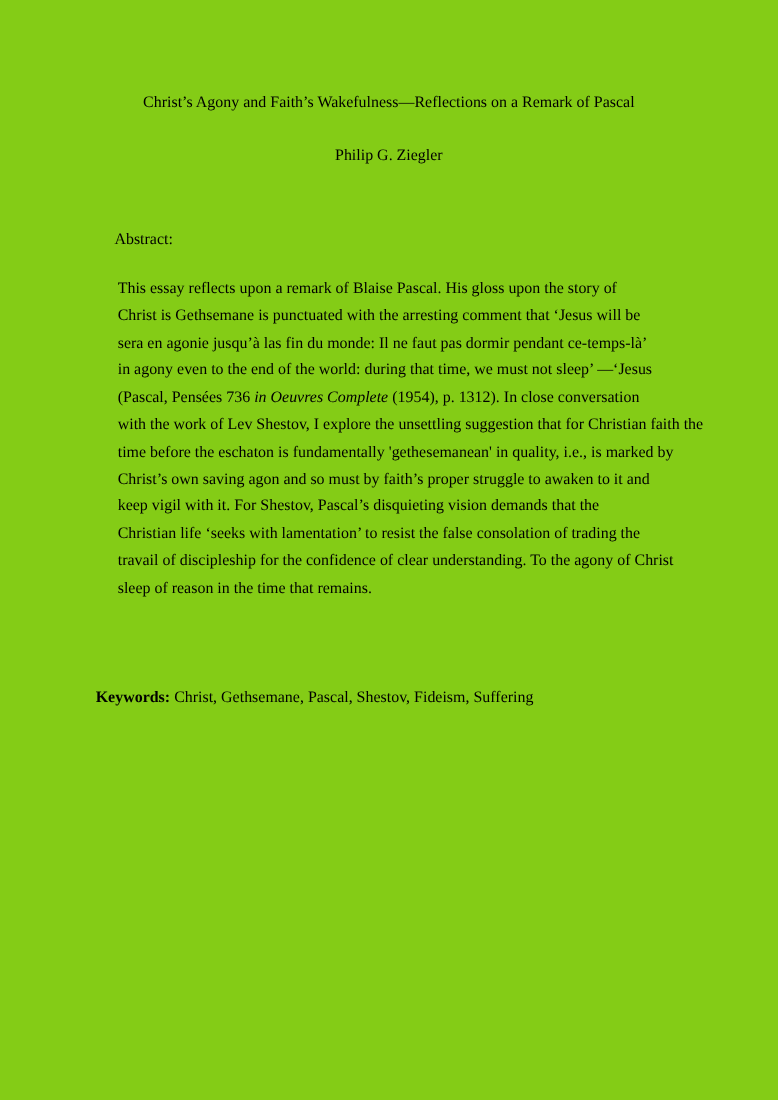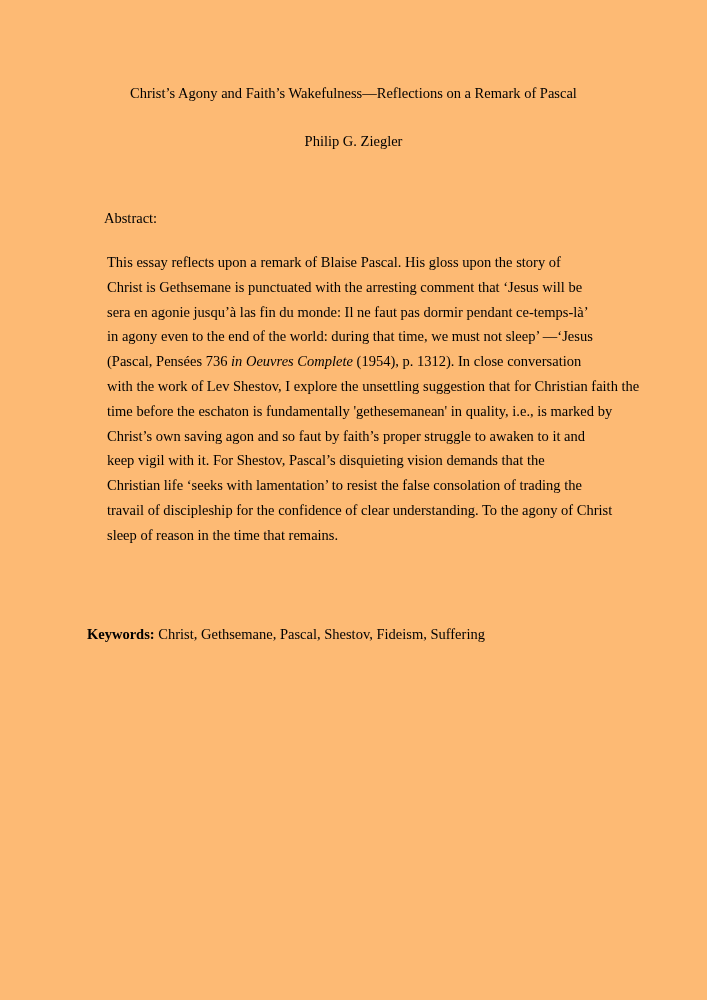--- a/index.html
+++ b/index.html
@@ -4,21 +4,21 @@
 <style>
   html, body {
     margin: 0;
     padding: 0;
     background: #ffffff;
   }
   .page {
     position: relative;
     width: 707px;
     height: 1000px;
-    background: #fdba74;
+    background: #84cc16;
     color: #000000;
     font-family: "Liberation Serif", "DejaVu Serif", serif;
     font-size: 14.5px;
     overflow: hidden;
   }
   .centered {
     position: absolute;
     left: 0;
     right: 0;
     text-align: center;
@@ -70,21 +70,21 @@
   <div class="abstract-heading">Abstract:</div>
 
   <div class="abstract-body">
     <div class="abs-line">This essay reflects upon a remark of Blaise Pascal. His gloss upon the story of</div>
     <div class="abs-line">Christ is Gethsemane is punctuated with the arresting comment that ‘Jesus will be</div>
     <div class="abs-line">sera en agonie jusqu’à las fin du monde: Il ne faut pas dormir pendant ce-temps-là’</div>
     <div class="abs-line">in agony even to the end of the world: during that time, we must not sleep’ —‘Jesus</div>
     <div class="abs-line"><span>(Pascal, Pensées 736 </span><span class="italic">in Oeuvres Complete</span><span> (1954), p. 1312). In close conversation</span></div>
     <div class="abs-line">with the work of Lev Shestov, I explore the unsettling suggestion that for Christian faith the</div>
     <div class="abs-line">time before the eschaton is fundamentally 'gethesemanean' in quality, i.e., is marked by</div>
-    <div class="abs-line">Christ’s own saving agon and so faut by faith’s proper struggle to awaken to it and</div>
+    <div class="abs-line">Christ’s own saving agon and so must by faith’s proper struggle to awaken to it and</div>
     <div class="abs-line">keep vigil with it. For Shestov, Pascal’s disquieting vision demands that the</div>
     <div class="abs-line">Christian life ‘seeks with lamentation’ to resist the false consolation of trading the</div>
     <div class="abs-line">travail of discipleship for the confidence of clear understanding. To the agony of Christ</div>
     <div class="abs-line">sleep of reason in the time that remains.</div>
   </div>
 
   <div class="keywords-line"><span class="keywords-label">Keywords:</span><span> Christ, Gethsemane, Pascal, Shestov, Fideism, Suffering</span></div>
 
 </div>
 

